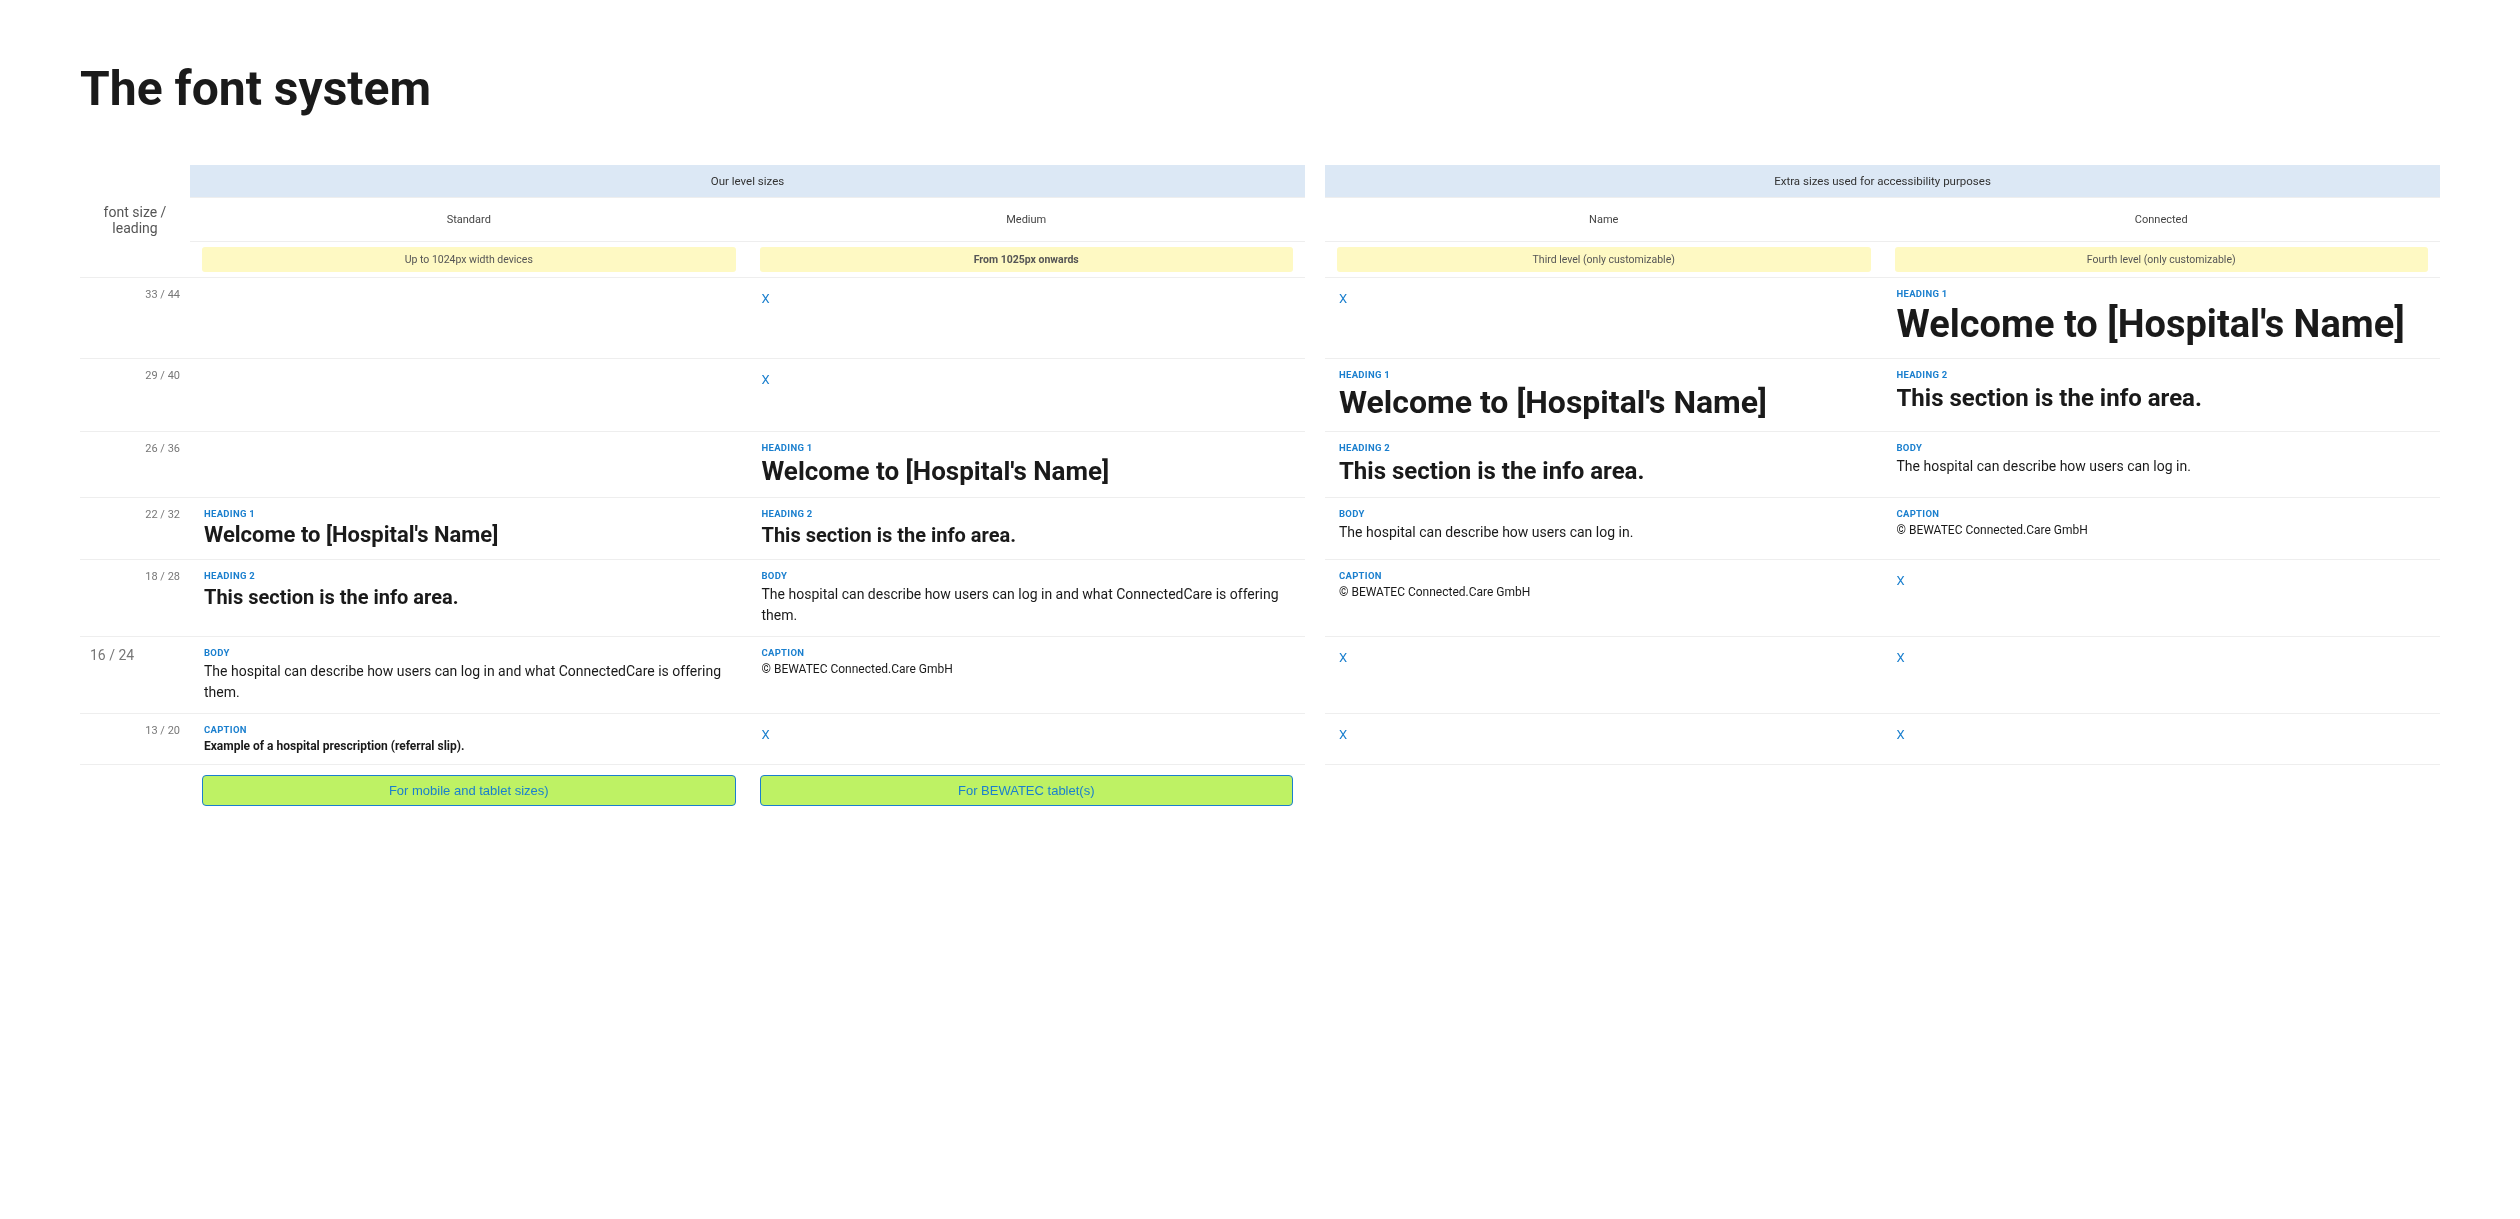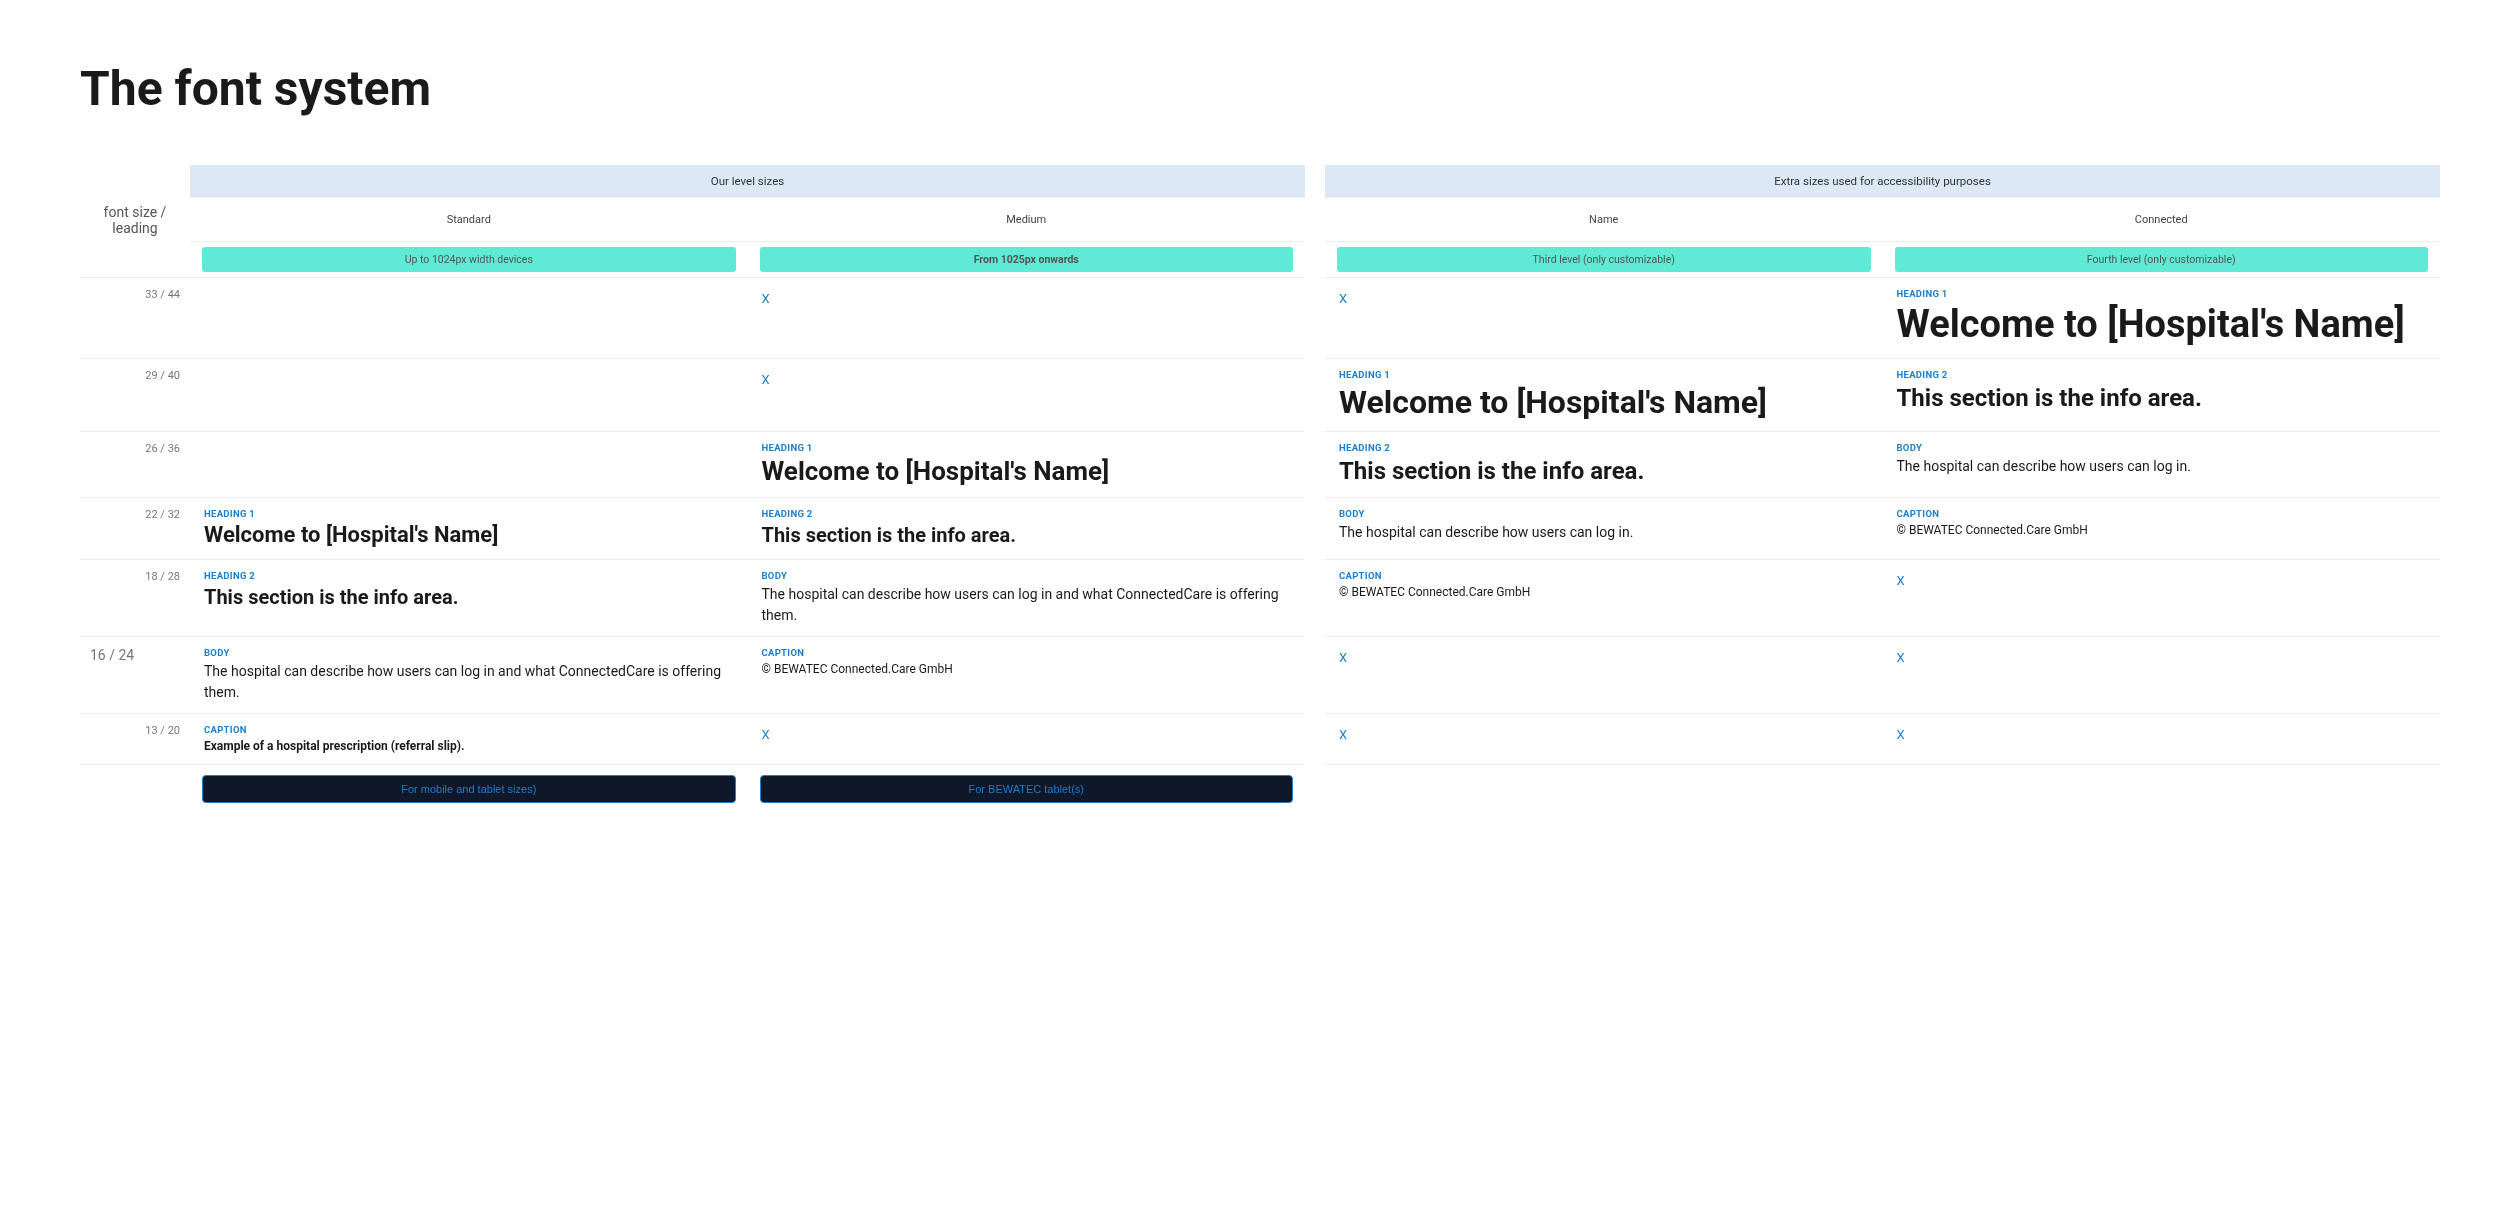--- a/index.html
+++ b/index.html
@@ -19,23 +19,23 @@
 
     td {
       border-bottom: 1px solid #eee;
       vertical-align: middle;
     }
 
     .btn-link {
       display: inline-block;
       border: 1.5px solid #1a7fce;
       color: #1a7fce;
-      background: #0f172a;
+      background: #bef264;
       border-radius: 4px;
-      font-size: 11px;
+      font-size: 13px;
       padding: 7px 16px;
       text-align: center;
       cursor: pointer;
       width: 100%;
     }
 
     .type-tag {
       font-size: 9.5px;
       color: #1a7fce;
       font-weight: 700;
@@ -47,21 +47,21 @@
     .text-x { color: #1a7fce; font-size: 13px; }
     .ch {
       text-align: center;
       font-size: 11px;
       color: #444;
       padding: 8px 12px;
       border-bottom: 1px solid #e5e5e5;
       font-weight: 400;
     }
     .sl {
-      background: #5eead4;
+      background: #fef9c3;
       font-size: 10.5px;
       color: #555;
       padding: 6px 10px;
       text-align: center;
       border-radius: 3px;
     }
 
     table.main-table {
       width: 100%;
       border-collapse: collapse;

